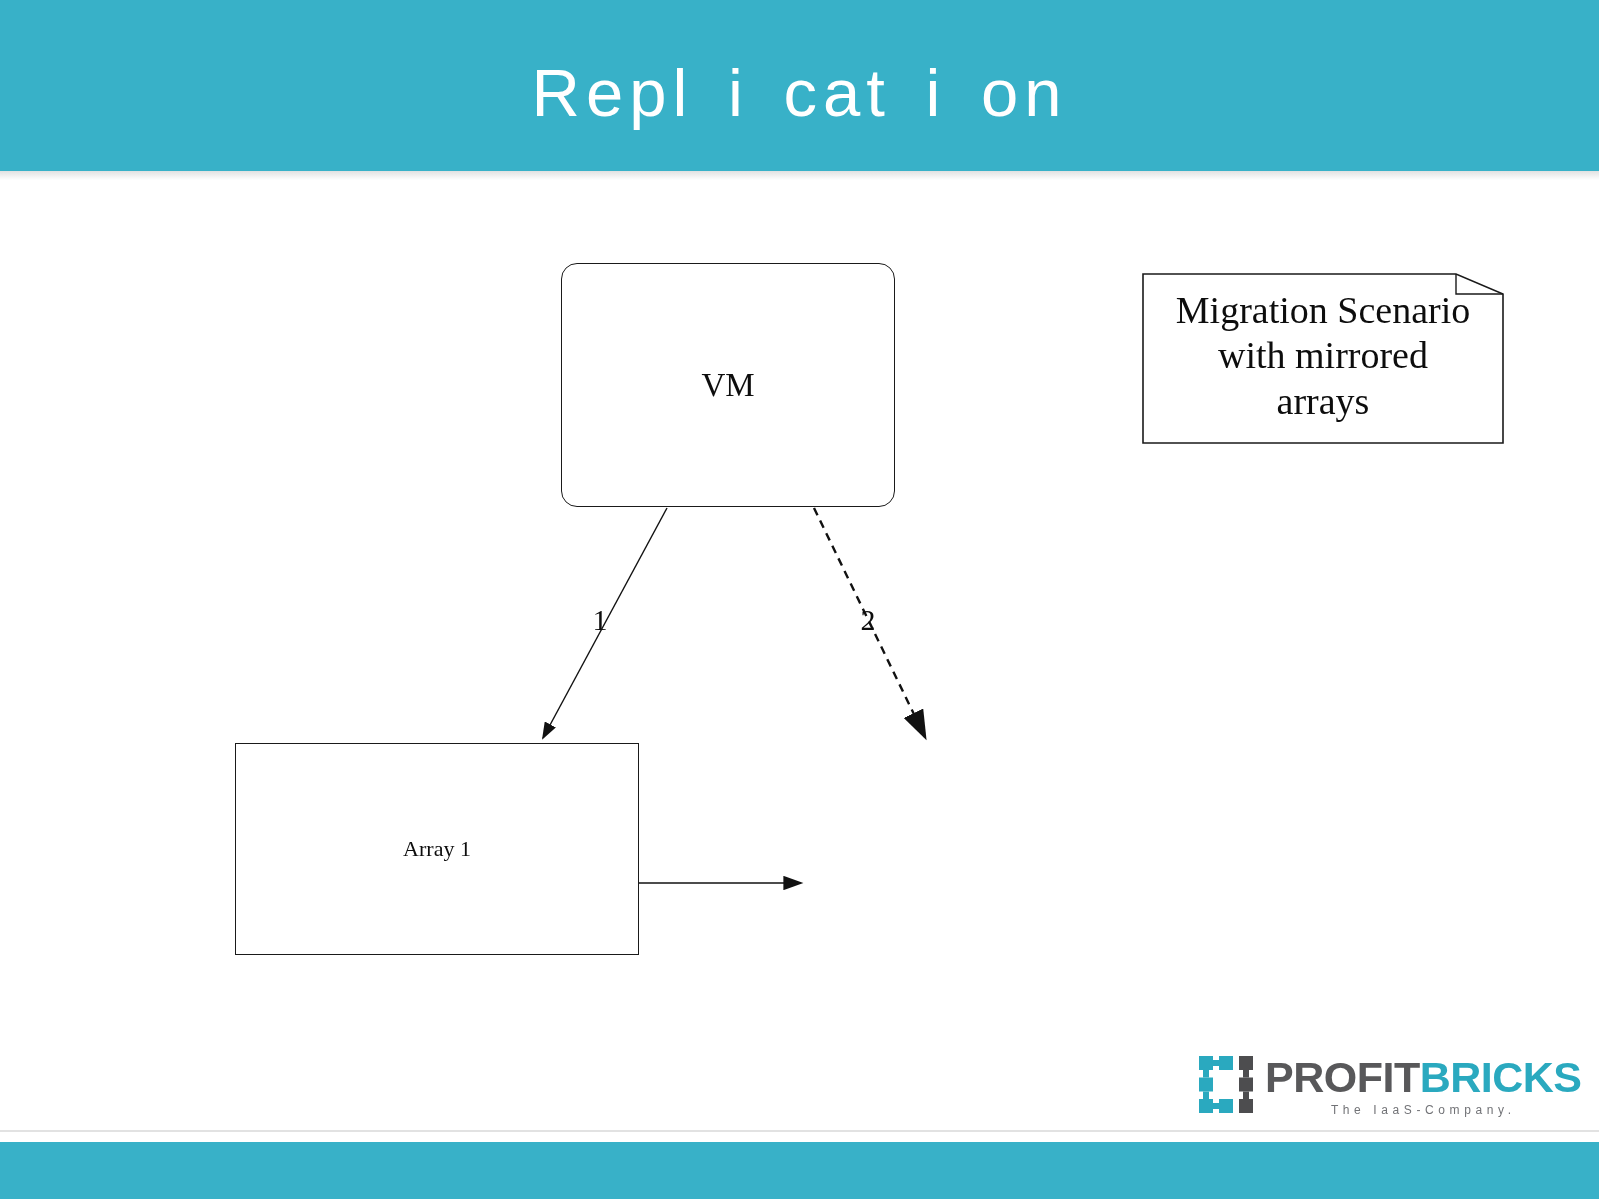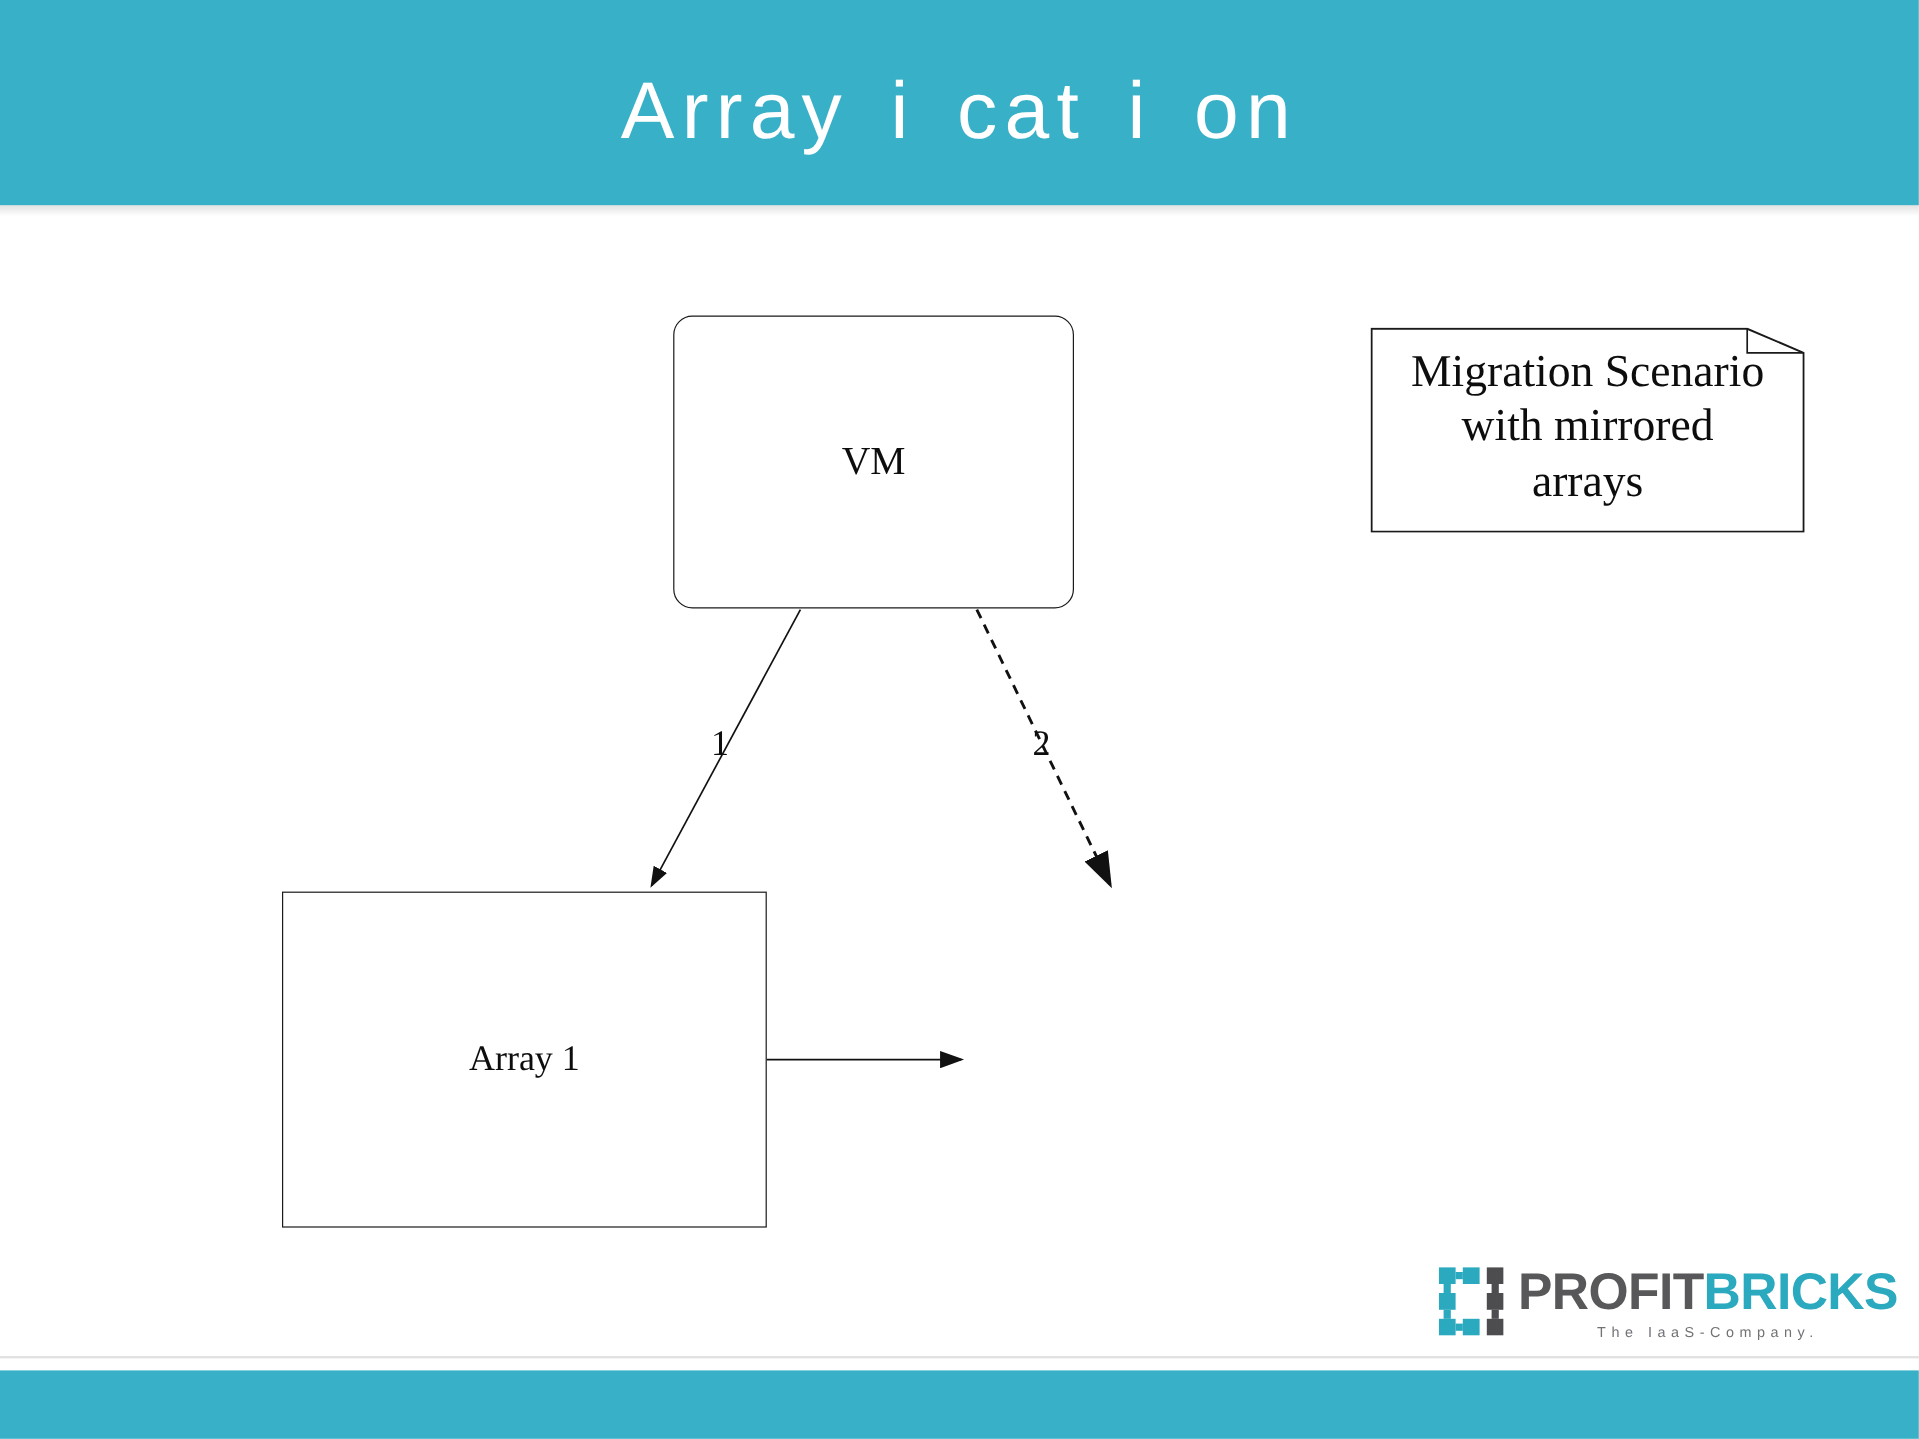--- a/index.html
+++ b/index.html
@@ -43,21 +43,21 @@
   
   .box {
     position: absolute;
     background: #ffffff;
     border: 1.6px solid var(--line-black);
     display: flex; align-items: center; justify-content: center;
     font-family: "Liberation Serif", serif;
     color: #0d0d0d;
   }
   .vm      { left: 561px; top: 263px; width: 334px; height: 244px; font-size: 33px; border-radius: 16px; }
-  .array1  { left: 235px; top: 743px; width: 404px; height: 280px; font-size: 30px; text-align: right; }
+  .array1  { left: 235px; top: 743px; width: 404px; height: 212px; font-size: 22px; text-align: right; }
   .array2  { left: 807px; top: 743px; width: 402px; height: 280px; font-size: 30px; }
 
   
   .note { position: absolute; left: 1142px; top: 273px; width: 362px; height: 171px; }
   .note svg { position: absolute; left: 0; top: 0; }
   .note-text {
     position: absolute; left: 0; top: 0; width: 362px; height: 166px;
     display: flex; flex-direction: column; align-items: center; justify-content: center;
     font-family: "Liberation Serif", serif;
     font-size: 38px; line-height: 1.2; color: #0d0d0d;
@@ -104,21 +104,21 @@
     white-space: nowrap;
     text-align: center;
   }
 </style>
 </head>
 <body>
 
 <div class="slide">
 
   <header class="titlebar">
-    <h1 class="title">Array i cat i on</h1>
+    <h1 class="title">Repl i cat i on</h1>
   </header>
   <div class="titlebar-shadow"></div>
 
   <div class="box vm">
     <span>VM</span>
   </div>
 
   <div class="note">
     <svg width="362" height="171" viewBox="0 0 362 171">
       <polygon points="1,1 314,1 361,21 361,170 1,170" fill="#ffffff" stroke="#1a1a1a" stroke-width="1.6"></polygon>

